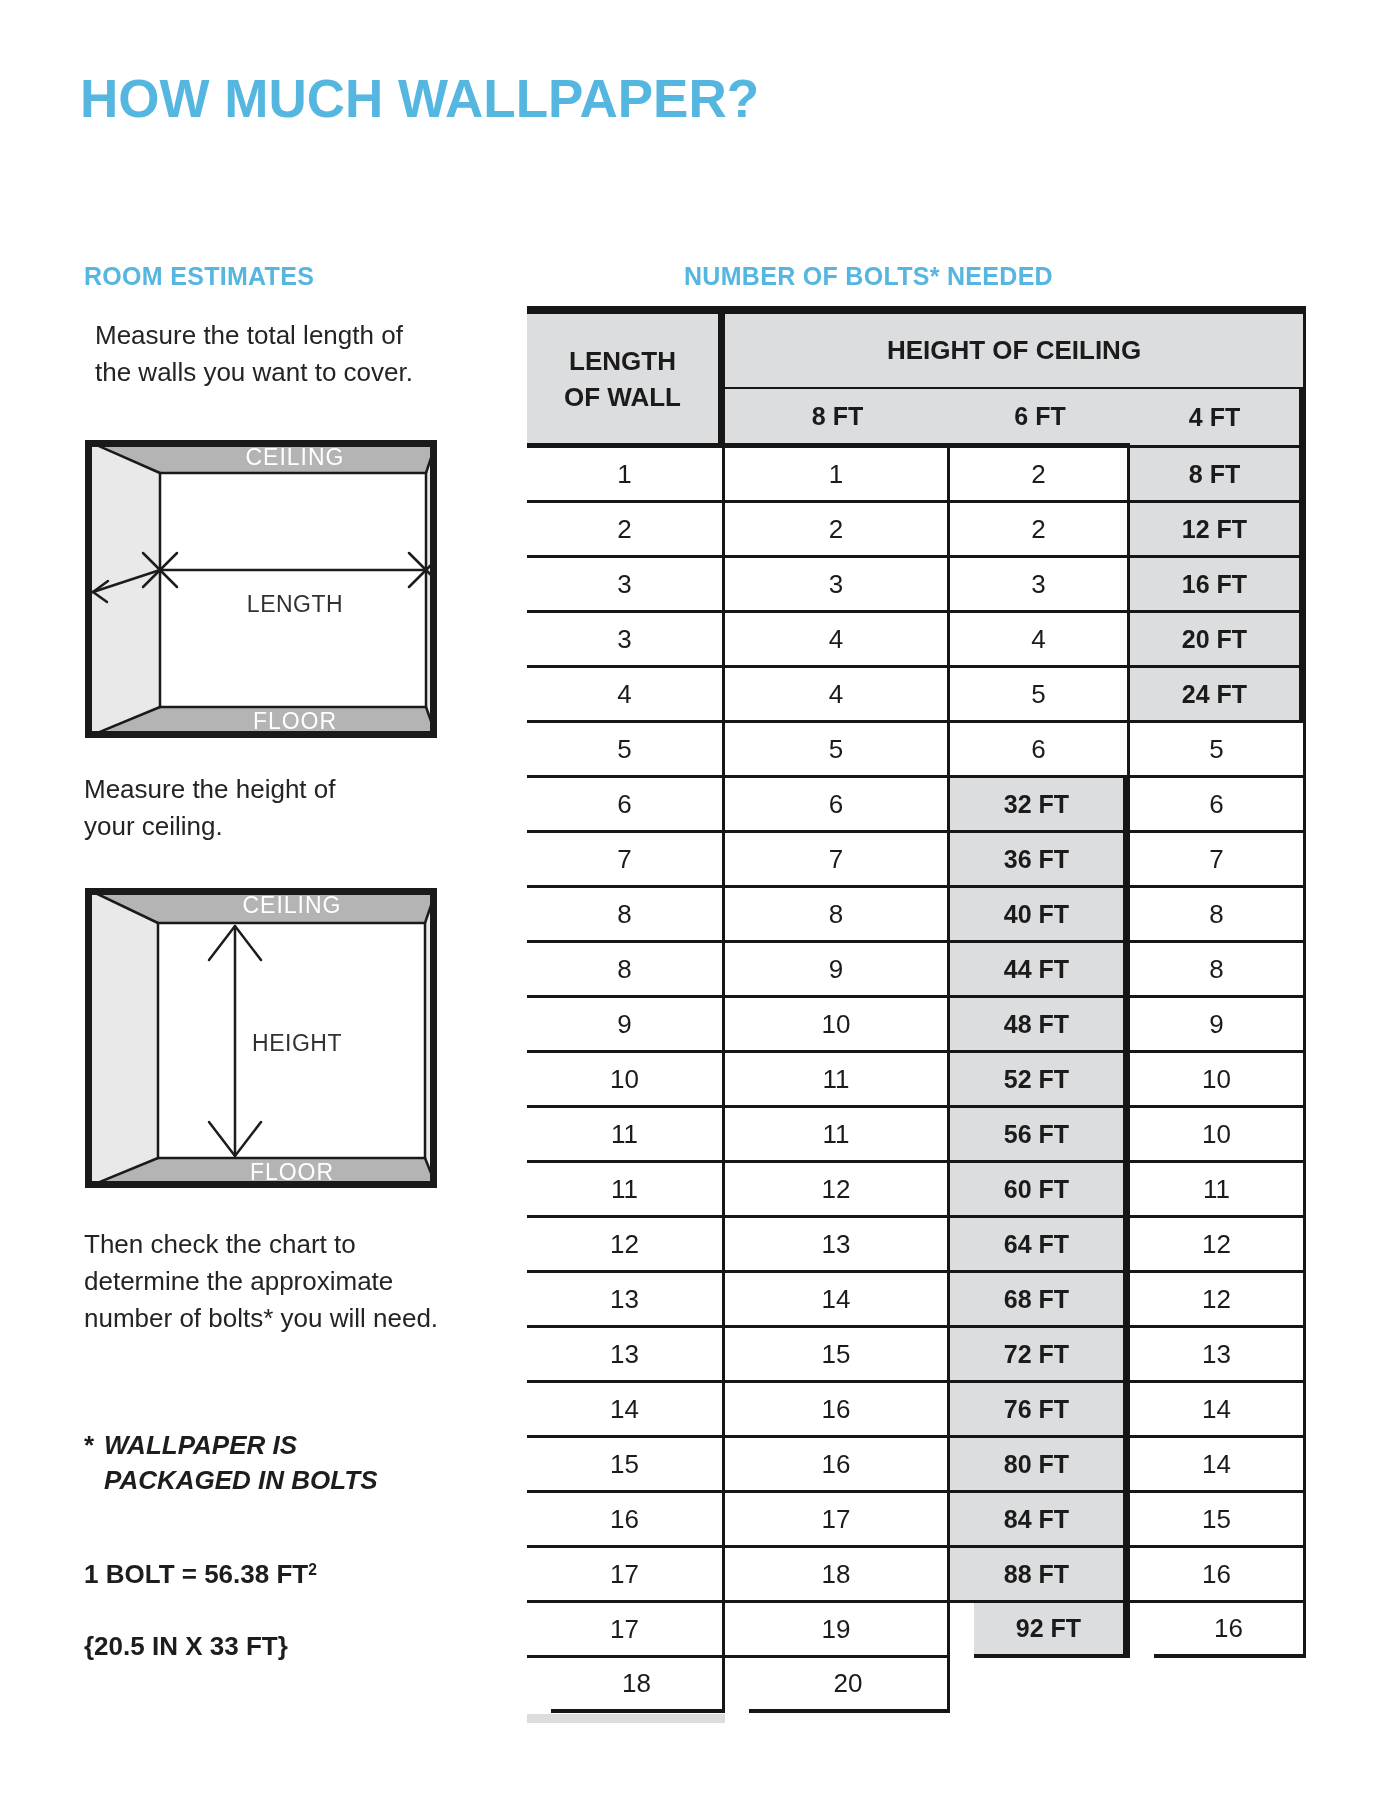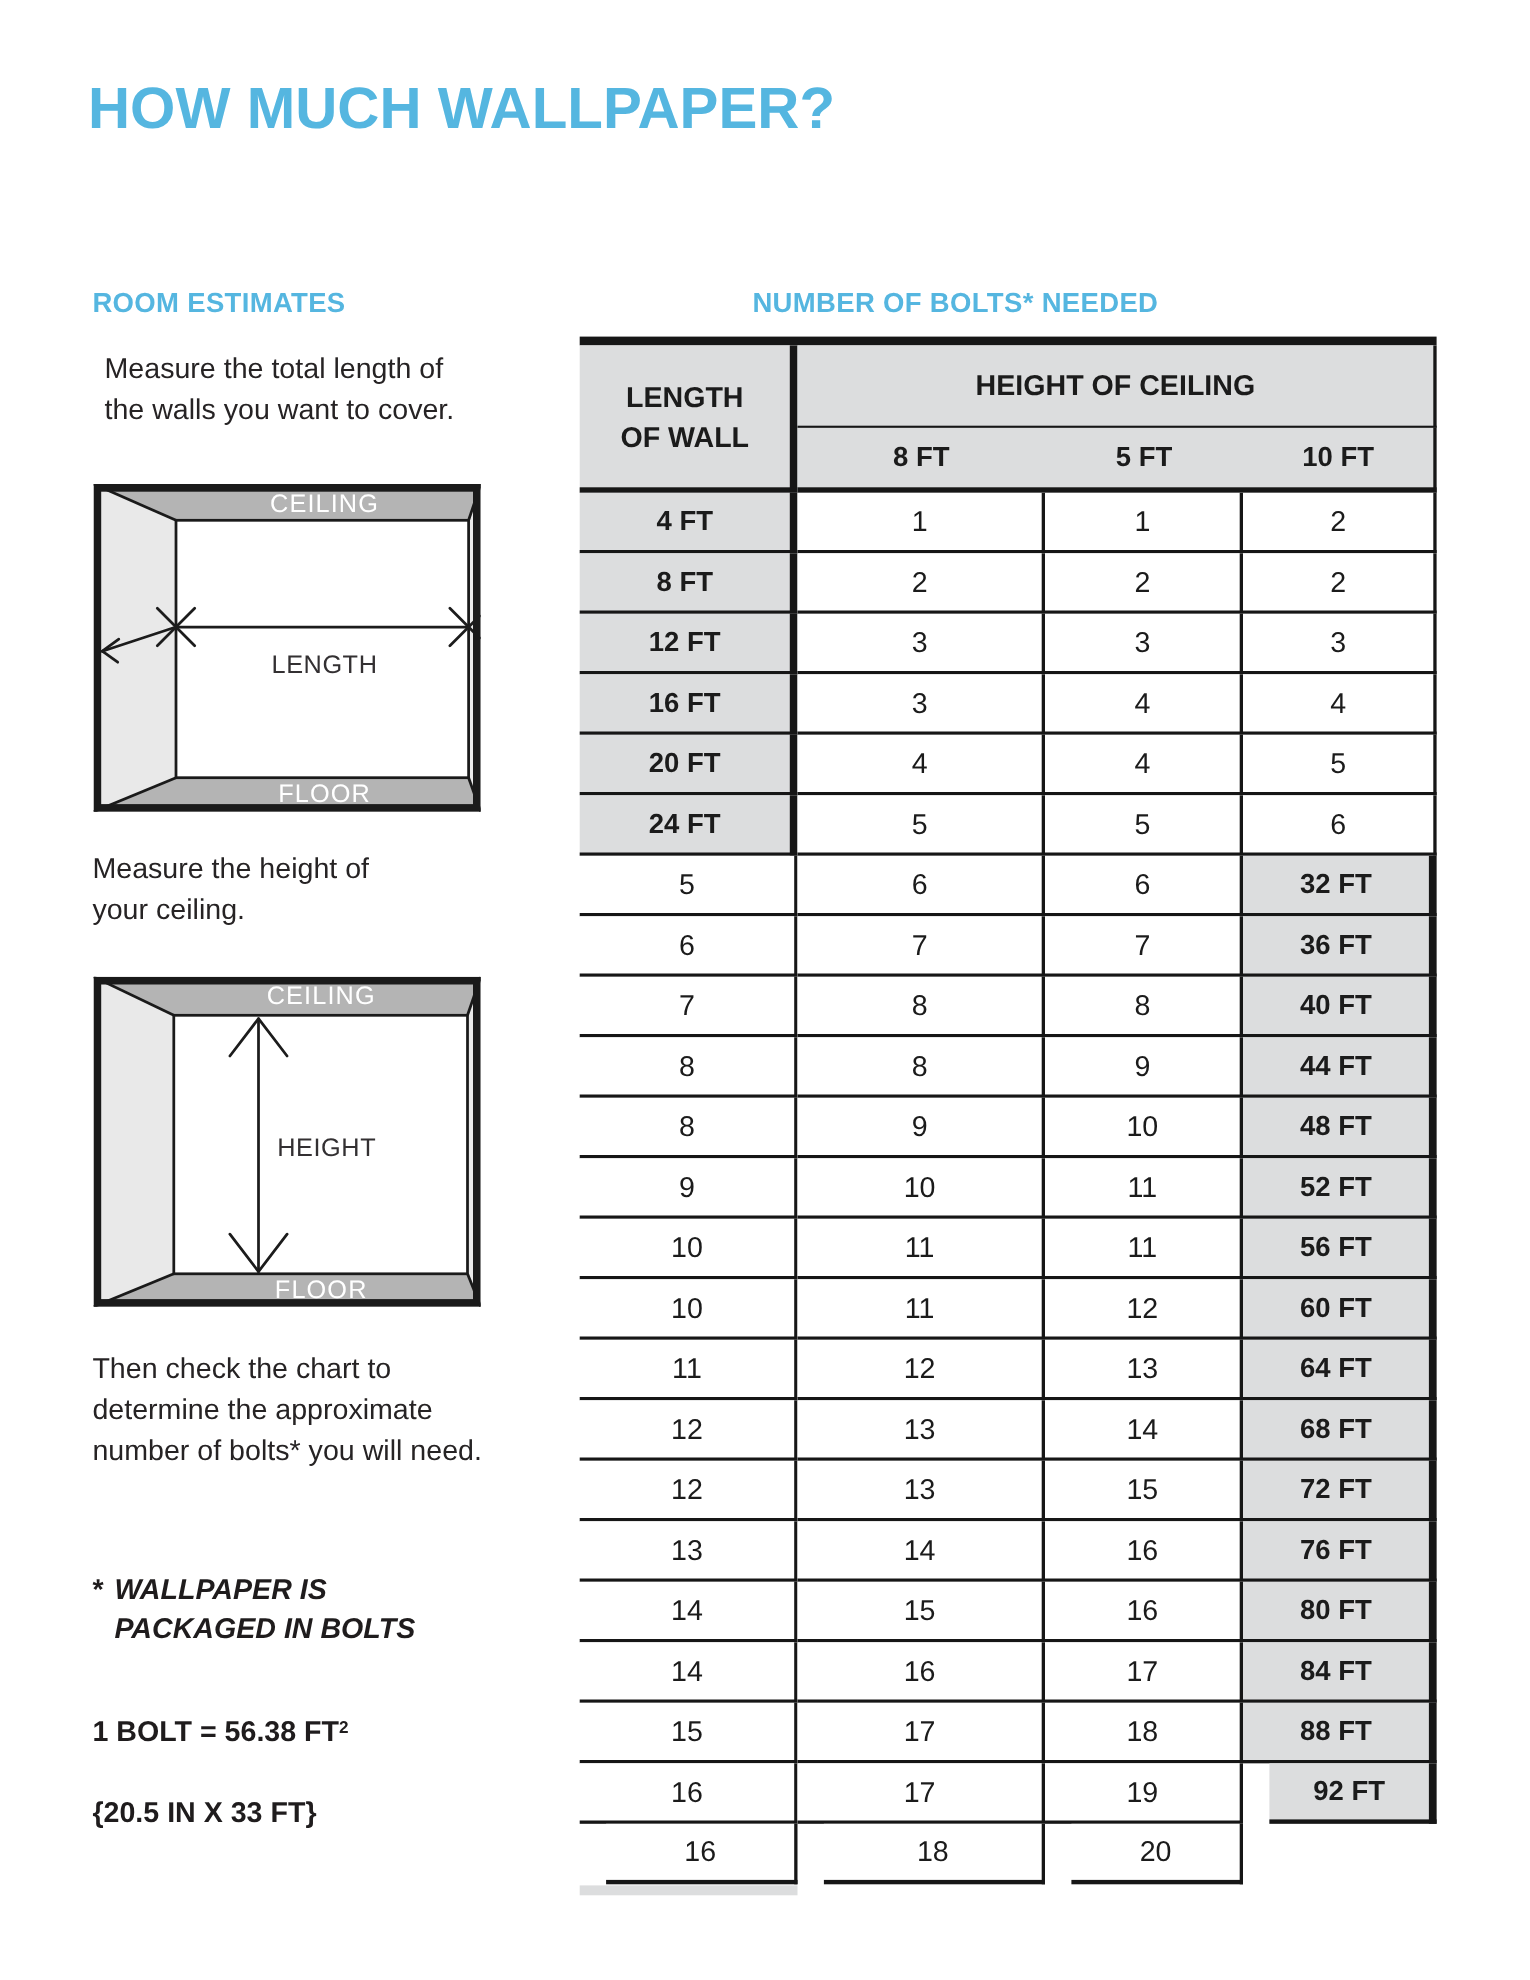--- a/index.html
+++ b/index.html
@@ -201,22 +201,21 @@
     <div>{20.5 IN X 33 FT}</div>
   </div>
 
   <div class="abs section-heading bolts-heading">NUMBER OF BOLTS* NEEDED</div>
 
   <div class="abs bolt-table">
     <div class="cell hdr-col1">LENGTH
 OF WALL</div>
     <div class="cell hdr-group">HEIGHT OF CEILING</div>
     <div class="cell hdr-sub">8 FT</div>
-    <div class="cell hdr-sub">5 FT</div>
-    <div class="cell hdr-sub last">10 FT</div>
+    <div class="cell hdr-sub">6 FT</div>
 
   <div class="cell lbl">4 FT</div>
   <div class="cell val">1</div>
   <div class="cell val">1</div>
   <div class="cell val">2</div>
 
   <div class="cell lbl">8 FT</div>
   <div class="cell val">2</div>
   <div class="cell val">2</div>
   <div class="cell val">2</div>

